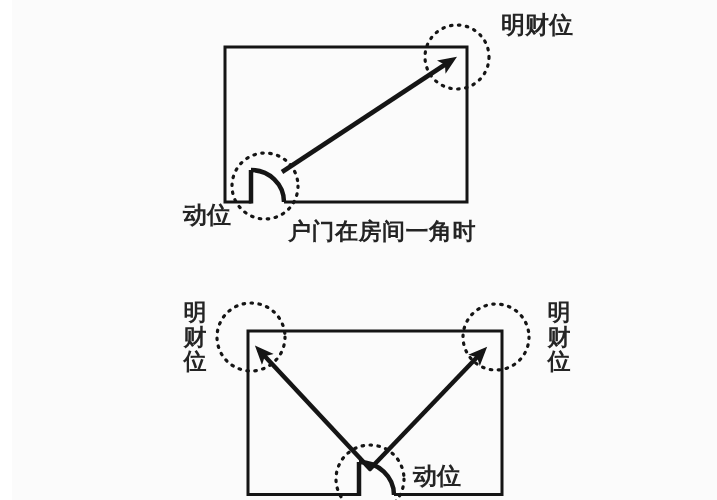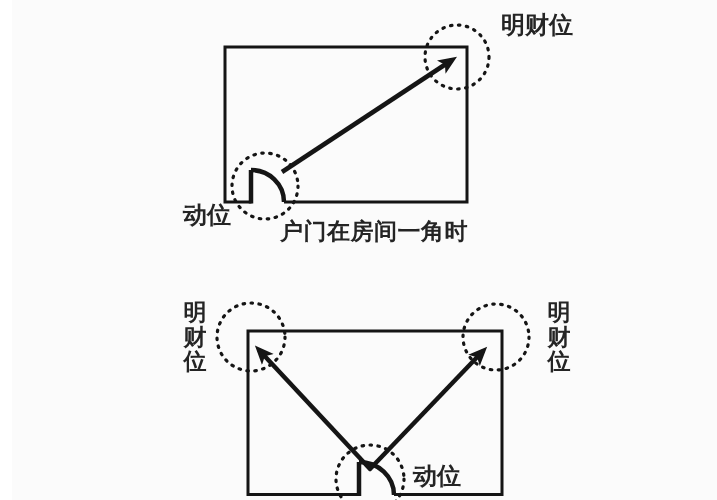--- a/index.html
+++ b/index.html
@@ -39,21 +39,21 @@
     word-break: break-all;
     text-align: center;
     font-size: 23px;
     line-height: 24.5px;
     font-weight: bold;
     position: absolute;
     color: #242424;
   }
   .top-wealth    { left: 489px; top: 13px; }
   .top-door      { left: 171px; top: 203px; }
-  .top-caption   { left: 268px; top: 219px; text-align: right; }
+  .top-caption   { left: 276px; top: 219px; text-align: right; }
   .bot-wealth-l  { left: 170px; top: 300px; }
   .bot-wealth-r  { left: 534px; top: 300px; }
   .bot-door      { left: 401px; top: 464px; font-size: 24px; }
 </style>
 </head>
 <body>
 
 <div class="canvas">
 
   <svg class="shapes" viewBox="0 0 717 500" xmlns="http://www.w3.org/2000/svg">

